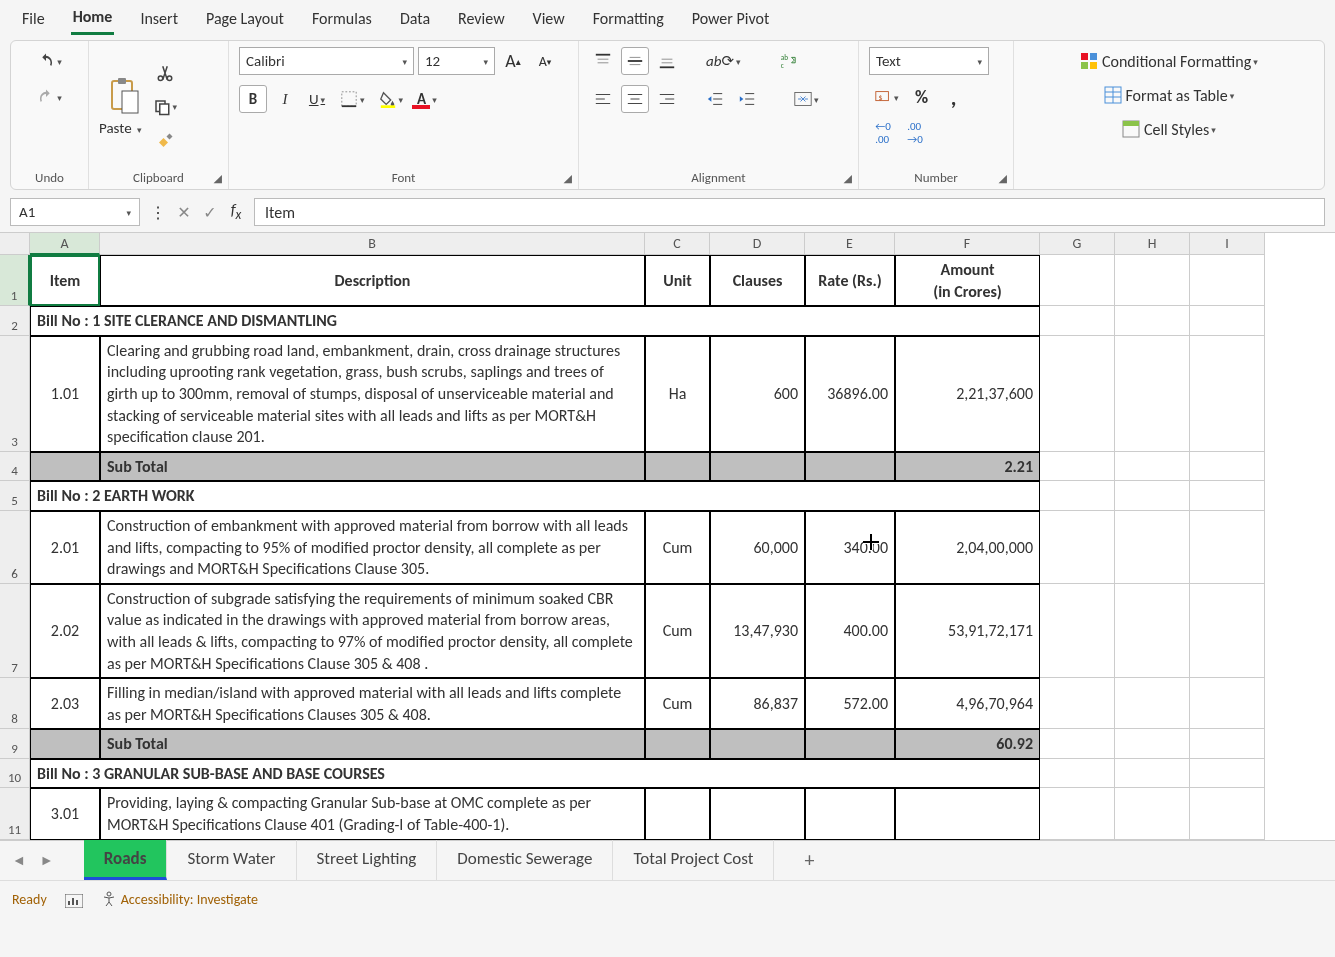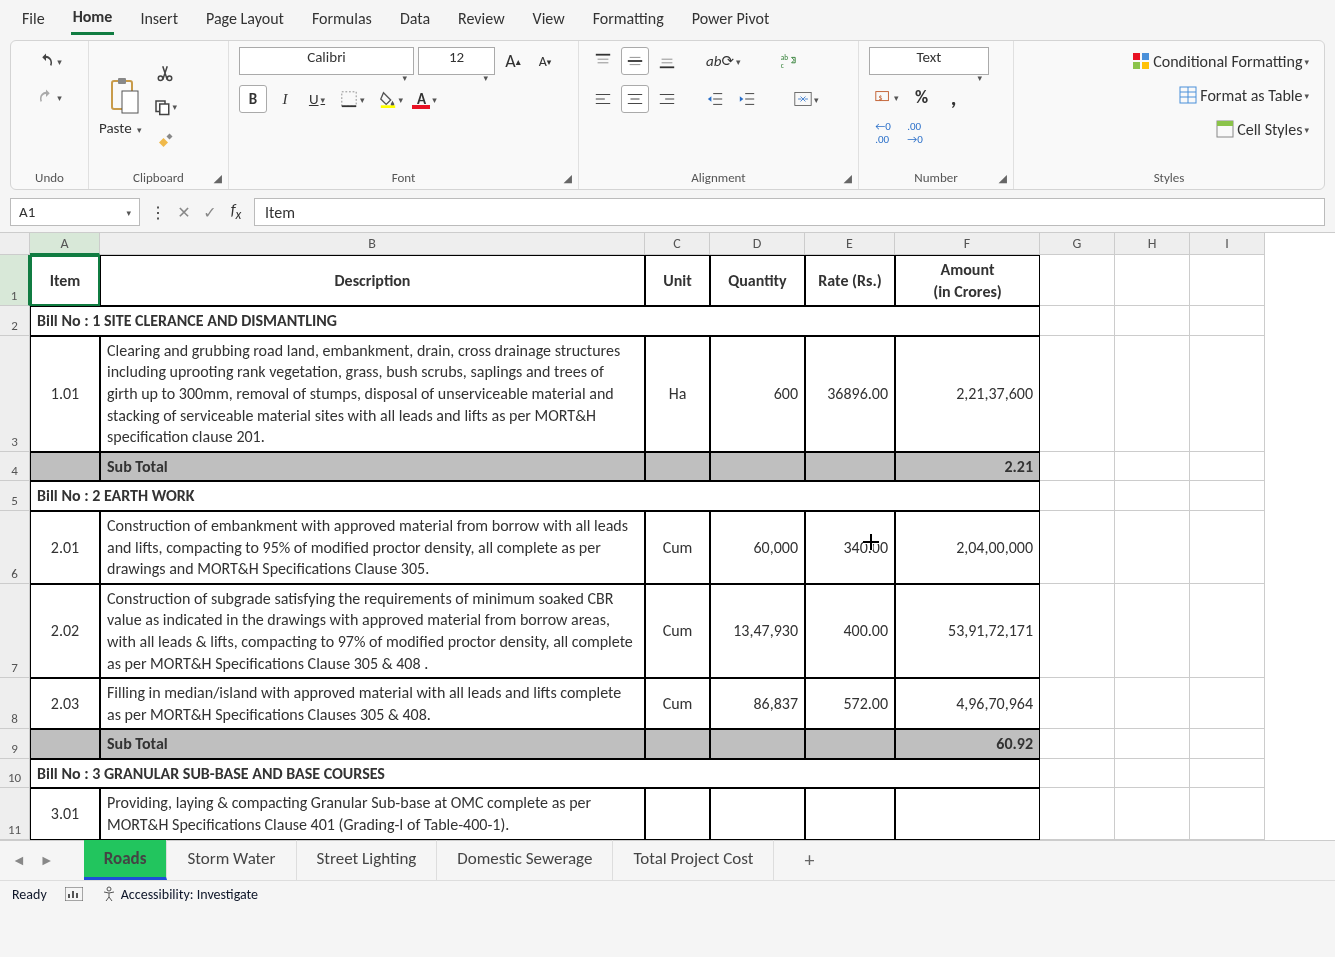--- a/index.html
+++ b/index.html
@@ -15,21 +15,21 @@
   .ribbon-group { display: flex; flex-direction: column; justify-content: space-between; border-right: 1px solid #e0e0e0; padding: 6px 10px 4px 10px; }
   .ribbon-group:last-child { border-right: none; }
   .group-body { display: flex; align-items: center; gap: 6px; flex: 1; }
   .group-label { position: relative; text-align: center; font-size: 13px; color: #555; padding-top: 4px; }
   .group-launcher { position: absolute; right: -4px; bottom: 0; font-size: 11px; color: #666; cursor: pointer; }
   
   .vstack { display: flex; flex-direction: column; gap: 2px; align-items: center; }
   .hstack { display: flex; flex-direction: row; gap: 4px; align-items: center; }
   .btn { display: inline-flex; align-items: center; justify-content: center; min-width: 28px; height: 28px; border: 1px solid transparent; background: transparent; cursor: pointer; border-radius: 3px; font-size: 15px; color: #333; padding: 0 4px; }
   .btn.boxed { border: 1px solid #aaa; background: #fff; }
-  .combo { display: inline-flex; align-items: center; border: 1px solid #aaa; background: #fff; height: 28px; padding: 0 6px; font-size: 15px; gap: 6px; flex-direction: column; }
+  .combo { display: inline-flex; align-items: center; border: 1px solid #aaa; background: #fff; height: 28px; padding: 0 6px; font-size: 15px; gap: 6px; }
   .dd { font-size: 9px; color: #555; margin-left: 2px; }
   
   .big-paste { display:flex; flex-direction:column; align-items:flex-end; font-size:15px; gap:2px; }
   
   
   .formula-bar { display: flex; align-items: center; height: 32px; margin: 6px 10px 0 10px; gap: 6px; }
   .name-box { width: 130px; height: 28px; border: 1px solid #bbb; background: #fff; display: flex; align-items: center; padding: 0 8px; font-size: 15px; justify-content: space-between; }
   .fx-btns { display: flex; align-items: center; gap: 2px; }
   .fx-btns span { width: 24px; text-align: center; cursor: pointer; font-size: 16px; }
   .formula-input { flex: 1; height: 28px; border: 1px solid #bbb; background: #fff; padding: 0 10px; font-size: 16px; display: flex; align-items: center; }
@@ -54,21 +54,21 @@
   .selcell { outline: 2px solid #107c41; outline-offset: -2px; }
   
   
   .sheet-tabs { display: flex; align-items: center; height: 40px; background: #f5f5f5; border-top: 1px solid #ccc; padding: 0 12px; gap: 0; }
   .nav-arrows { display:flex; gap:14px; margin-right: 30px; color:#888; }
   .tab { padding: 8px 20px; font-size: 17px; cursor: pointer; border-right: 1px solid #ddd; color:#444; }
   .tab.active { background: #22c55e; border-bottom: 3px solid #1d4ed8; font-weight: 700; }
   .add-tab { margin-left: 30px; font-size: 20px; color: #666; cursor: pointer; }
   
   
-  .status-bar { display: flex; align-items: center; height: 28px; padding: 0 12px; gap: 18px; font-size: 14px; color: #0f172a; background: #f5f5f5; border-top:1px solid #ddd; }
+  .status-bar { display: flex; align-items: flex-end; height: 28px; padding: 0 12px; gap: 18px; font-size: 14px; color: #a16207; background: #f5f5f5; border-top:1px solid #ddd; }
   
   svg { display:block; }
   .icon16 { width:18px; height:18px; }
   .cursor-plus { position: absolute; width: 18px; height: 18px; pointer-events:none; }
 </style>
 </head>
 <body>
 
 <div class="menubar" id="menubar">
     <span>File</span>
@@ -294,39 +294,38 @@
           </div>
         <div class="btn">
             <span style="font-size:11px;color:#2a6fc9">.00<br>→0</span>
           </div>
       </div>
     </div>
     <div class="group-label"><span>Number</span><span class="group-launcher">◢</span></div>
   </div>
 
   <div class="ribbon-group" style="flex:1">
-    <div class="group-body vstack" style="align-items:flex-end;gap:6px">
+    <div class="group-body vstack" style="align-items:center;gap:6px">
       <div class="btn" style="font-size:16px"><svg class="icon16" viewBox="0 0 18 18">
             <rect x="1" y="1" width="7" height="7" fill="#e81123"></rect>
             <rect x="10" y="1" width="7" height="7" fill="#4a90d9"></rect>
             <rect x="1" y="10" width="7" height="7" fill="#8bc34a"></rect>
             <rect x="10" y="10" width="7" height="7" fill="#ffc107"></rect>
           </svg>&nbsp;<span>Conditional Formatting</span><span class="dd">▾</span></div>
       <div class="btn" style="font-size:16px"><svg class="icon16" viewBox="0 0 18 18">
             <rect x="1" y="1" width="16" height="16" fill="none" stroke="#4a90d9"></rect>
             <line x1="1" y1="6" x2="17" y2="6" stroke="#4a90d9"></line>
             <line x1="1" y1="11" x2="17" y2="11" stroke="#4a90d9"></line>
             <line x1="9" y1="1" x2="9" y2="17" stroke="#4a90d9"></line>
           </svg>&nbsp;<span>Format as Table</span><span class="dd">▾</span></div>
       <div class="btn" style="font-size:16px"><svg class="icon16" viewBox="0 0 18 18">
             <rect x="1" y="1" width="16" height="16" fill="none" stroke="#888"></rect>
             <rect x="1" y="1" width="16" height="5" fill="#8bc34a"></rect>
           </svg>&nbsp;<span>Cell Styles</span><span class="dd">▾</span></div>
     </div>
-    <div class="group-label">Styles</div>
   </div>
 </div>
 
 <div class="formula-bar">
   <div class="name-box">
       <span>A1</span>
       <span class="dd">▾</span>
     </div>
   <div class="fx-btns">
     <span>⋮</span>
@@ -351,21 +350,21 @@
       <div class="ch">G</div>
       <div class="ch">H</div>
       <div class="ch">I</div>
     </div>
 
   <div class="row">
     <div class="rn sel">1</div>
     <div class="cell hdr selcell">Item</div>
     <div class="cell hdr">Description</div>
     <div class="cell hdr">Unit</div>
-    <div class="cell hdr">Quantity</div>
+    <div class="cell hdr">Clauses</div>
     <div class="cell hdr">Rate (Rs.)</div>
     <div class="cell hdr" style="flex-direction:column">
         <span>Amount</span>
         <span>(in Crores)</span>
       </div>
     <div class="cell"></div>
     <div class="cell"></div>
     <div class="cell"></div>
   </div>
   <div id="datarows">

